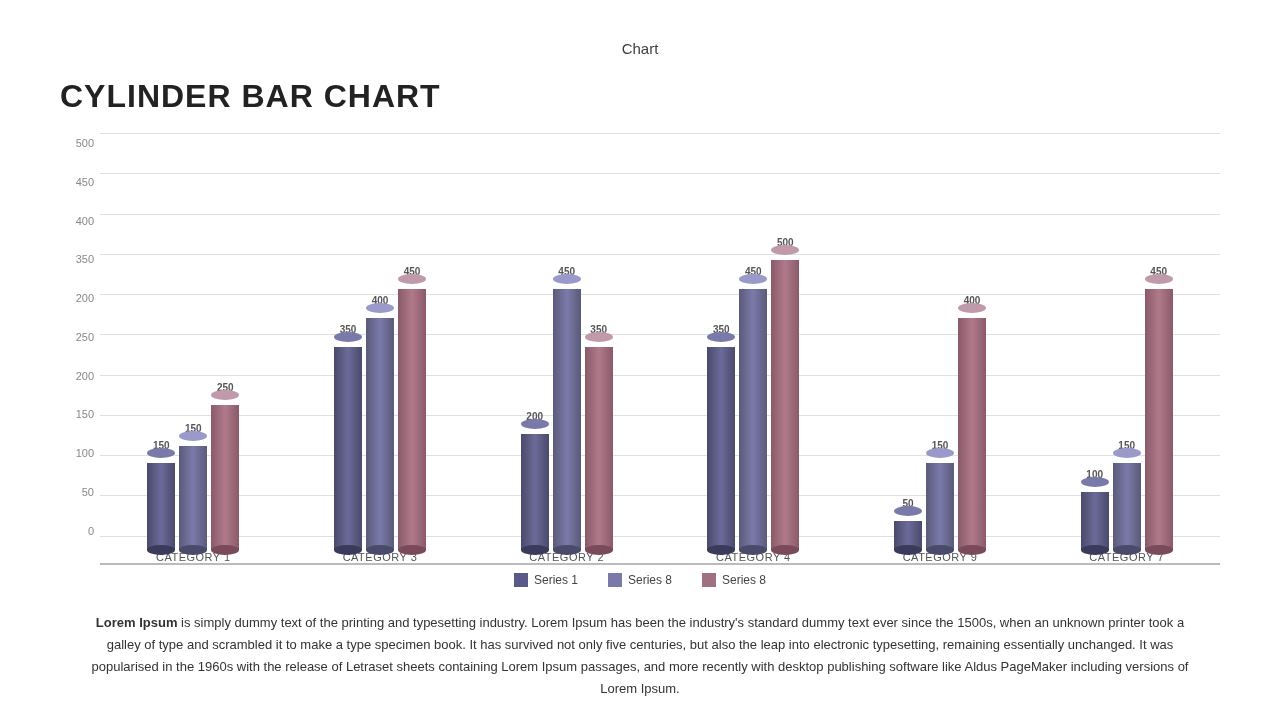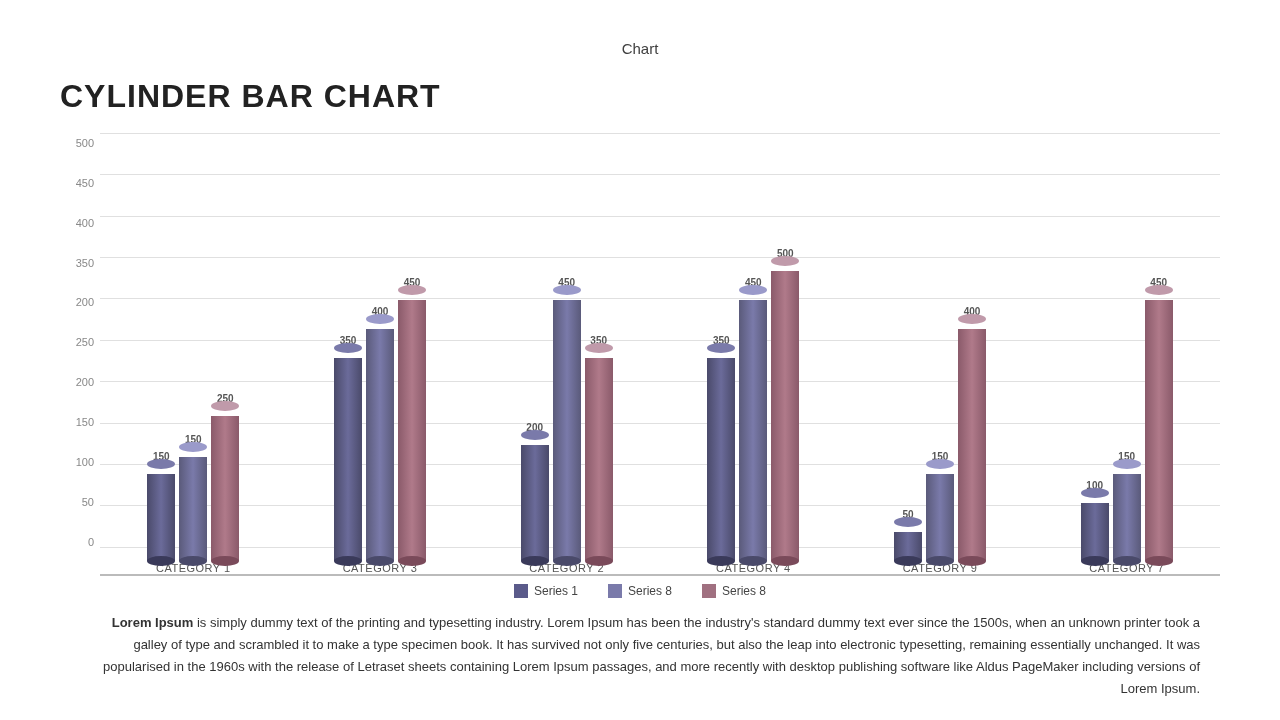--- a/index.html
+++ b/index.html
@@ -182,23 +182,23 @@
       width: 14px;
       height: 14px;
     }
     .legend-label {
       font-size: 12px;
       color: #444;
     }
     .description {
       font-size: 13px;
       color: #333;
-      text-align: right;
+      text-align: center;
       line-height: 1.7;
-      margin-top: 4px;
+      margin-top: 15px;
       padding: 0 20px;
     }
     .description b {
       font-weight: 700;
     }
   </style>
 </head>
 <body>
 
 <div class="page">

